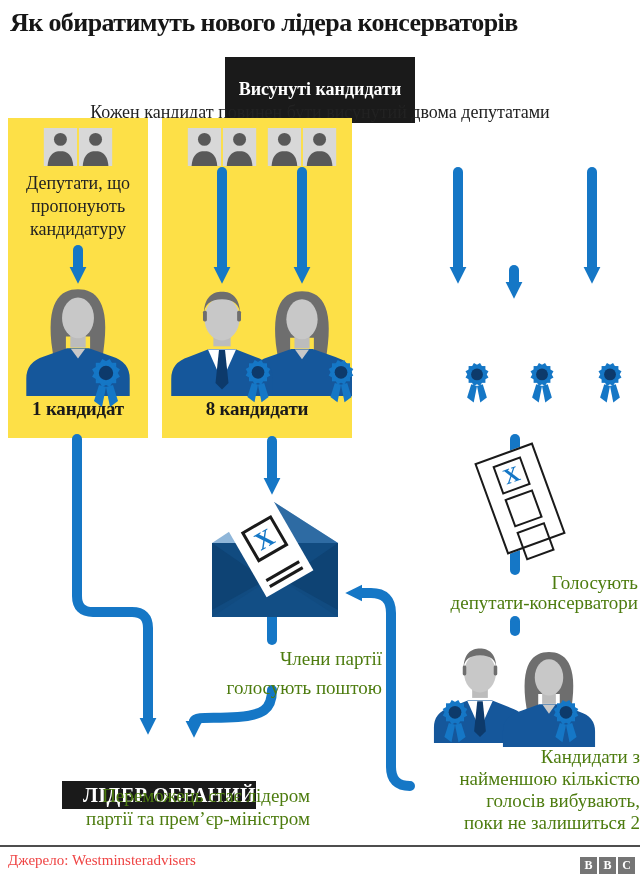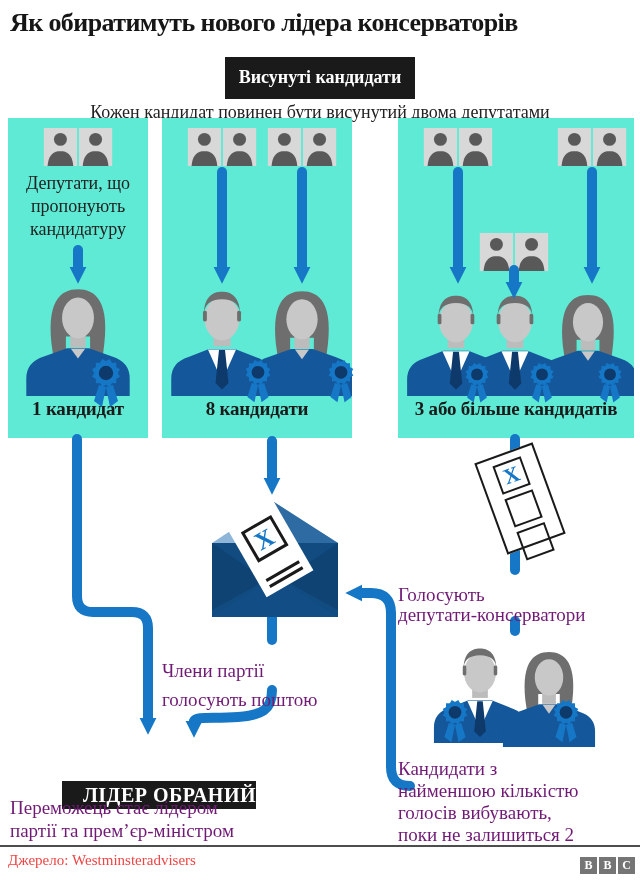--- a/index.html
+++ b/index.html
@@ -8,24 +8,24 @@
     font-family:Liberation Serif, serif;color:#222;
   }
   .abs{position:absolute;}
   .title{
     left:10px;top:8px;width:626px;font-size:26px;font-weight:bold;color:#161616;
     letter-spacing:-0.6px;white-space:nowrap;
   }
   .badge-wrap{left:0;right:0;text-align:center;}
   .badge{
     display:inline-block;background:#1a1a1a;color:#fff;font-weight:bold;
-    font-size:18px;padding:11px 14px;line-height:1.1;text-align:center;
+    font-size:18px;padding:23px 14px;line-height:1.1;text-align:center;
   }
   .subtitle{left:0;width:640px;top:90px;text-align:center;font-size:18px;color:#222;margin-top:12px;}
-  .col{position:absolute;top:118px;height:320px;background:#5eead4;overflow:hidden;}
+  .col{position:absolute;top:118px;height:320px;background:#fde047;overflow:hidden;}
   .col1{left:8px;width:140px;}
   .col2{left:162px;width:190px;}
   .col3{left:398px;width:236px;}
   .pair{position:absolute;width:70px;height:38px;}
   .note{
     position:absolute;left:0;right:0;top:54px;text-align:center;font-size:18px;
     line-height:23px;color:#222;white-space:pre-line;
   }
   .col-label{
     position:absolute;left:0;right:0;top:280px;text-align:center;font-size:19px;
@@ -49,21 +49,21 @@
   .ballot2{
     left:489px;top:450px;width:58px;height:93px;background:#fff;
     border:2px solid #1a1a1a;transform:rotate(-20deg);z-index:6;
   }
   .ballot2 .bbox{
     width:26px;height:26px;border:2.5px solid #1a1a1a;margin:7px auto 0;
     text-align:center;line-height:26px;font-size:22px;font-weight:bold;color:#1577c6;
   }
   .ballot2 .bbox.gap{margin-top:5px;}
   .caption{
-    text-align:left;font-size:19px;line-height:22px;color:#701a75;white-space:pre-line;z-index:6;margin-top:12px;
+    text-align:right;font-size:19px;line-height:22px;color:#4d7c0f;white-space:pre-line;z-index:6;
   }
   .postal-caption{left:162px;width:220px;top:644px;line-height:29px;}
   .mp-caption{left:398px;width:240px;top:573px;line-height:20px;}
   .elim-caption{left:398px;width:242px;top:746px;line-height:22px;}
   .result-caption{left:10px;width:300px;top:784px;line-height:23px;}
   .badge2-wrap{left:62px;width:194px;top:750px;text-align:right;z-index:6;margin-top:31px;}
   .badge2{
     display:block;background:#1a1a1a;color:#fff;font-weight:bold;font-size:20px;
     line-height:28px;letter-spacing:0.5px;
   }
@@ -151,41 +151,20 @@
       </svg>
     <svg class="fig" style="left:81px;top:170px;width:118px;height:108px" preserveAspectRatio="none">
         <use href="#cand-f"></use>
       </svg>
     <svg class="fig" style="left:1px;top:170px;width:118px;height:108px" preserveAspectRatio="none">
         <use href="#cand-m"></use>
       </svg>
     <div class="col-label">8 кандидати</div>
   </div>
 
-  <div class="col col3">
-    <svg class="pair" style="left:25px;top:10px" preserveAspectRatio="none">
-        <use href="#pairicon"></use>
-      </svg>
-    <svg class="pair" style="left:159px;top:10px" preserveAspectRatio="none">
-        <use href="#pairicon"></use>
-      </svg>
-    <svg class="pair" style="left:81px;top:115px" preserveAspectRatio="none">
-        <use href="#pairicon"></use>
-      </svg>
-    <svg class="fig" style="left:5px;top:174px;width:106px;height:104px" preserveAspectRatio="none">
-        <use href="#cand-m"></use>
-      </svg>
-    <svg class="fig" style="left:137px;top:174px;width:106px;height:104px" preserveAspectRatio="none">
-        <use href="#cand-f"></use>
-      </svg>
-    <svg class="fig" style="left:64px;top:174px;width:106px;height:104px" preserveAspectRatio="none">
-        <use href="#cand-m"></use>
-      </svg>
-    <div class="col-label">3 або більше кандидатів</div>
-  </div>
 
   <svg class="overlay" width="640" height="880">
     <defs>
       <marker id="ah" viewBox="0 0 4 4" markerWidth="1.7" markerHeight="2.8" refX="0.3" refY="2" orient="auto">
         <path d="M0,0 L4,2 L0,4 Z" fill="#1577c6"></path>
       </marker>
     </defs>
     <g stroke="#1577c6" stroke-width="10" fill="none" stroke-linecap="round">
       <path d="M78,250 V268" marker-end="url(#ah)"></path>
       <path d="M222,172 V268" marker-end="url(#ah)"></path>

